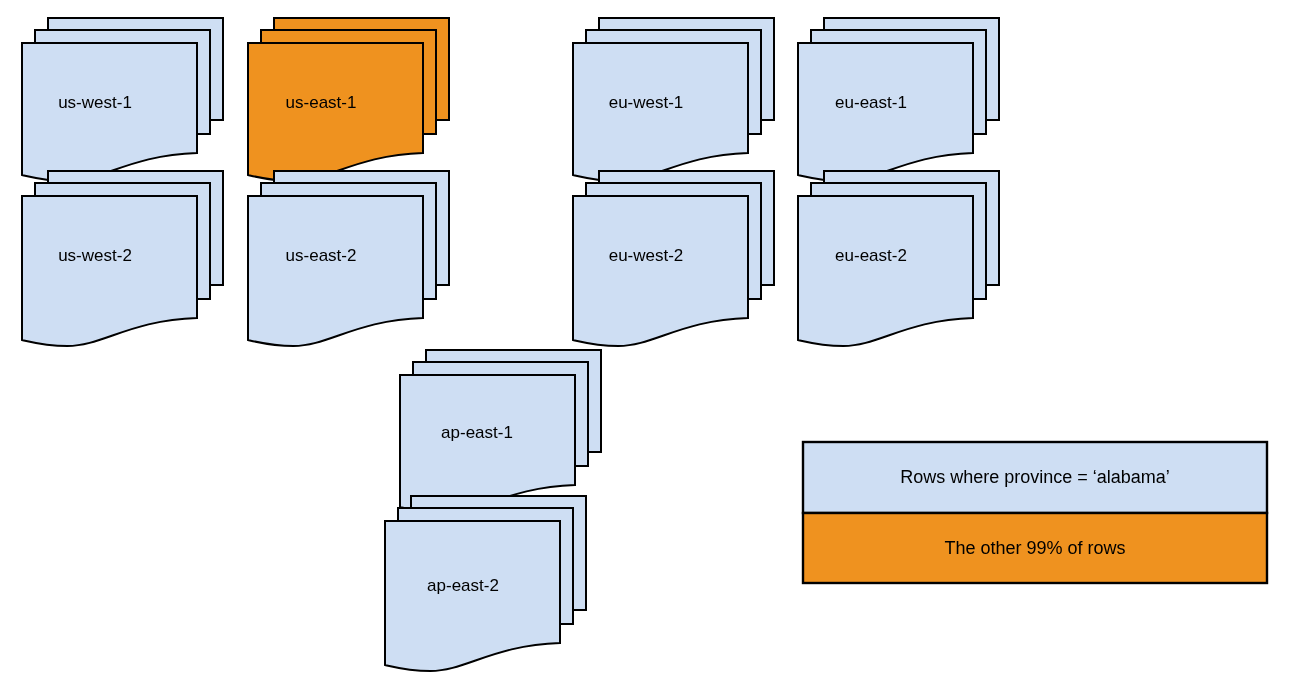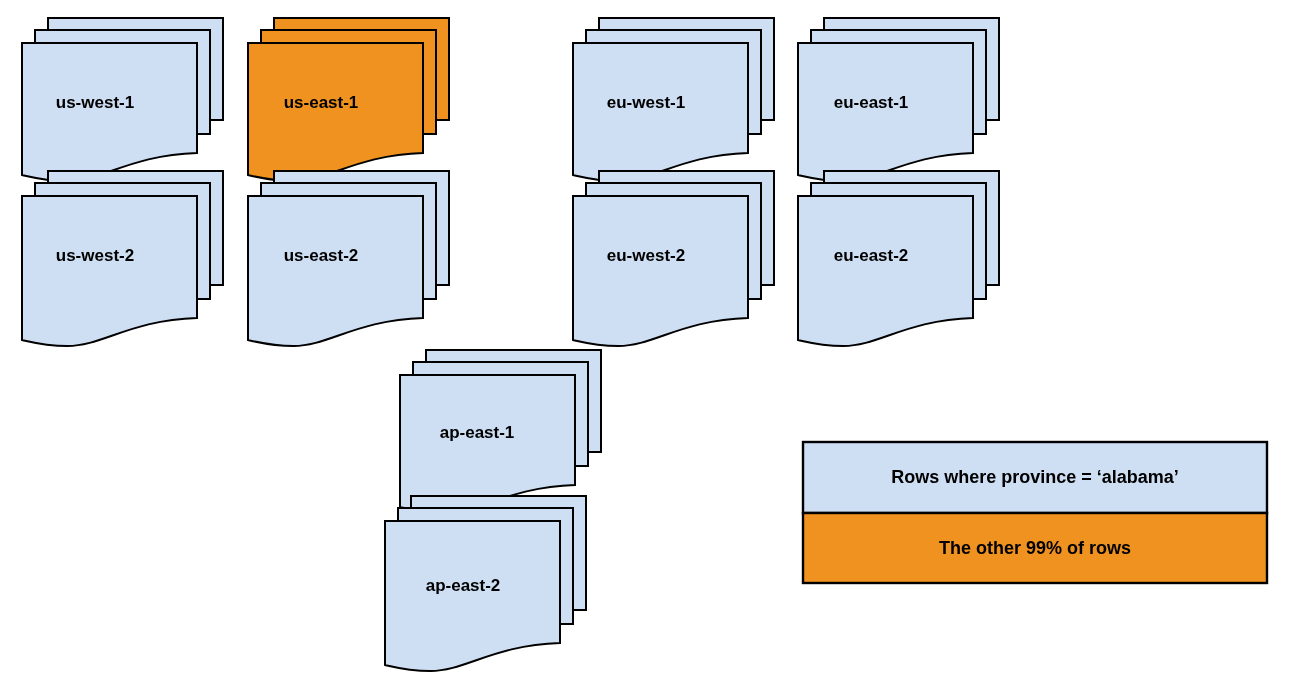--- a/index.html
+++ b/index.html
@@ -10,21 +10,20 @@
   }
   body {
     font-family: "Liberation Sans", sans-serif;
   }
   #canvas {
     position: relative;
     width: 1296px;
     height: 680px;
     background: #ffffff;
     overflow: hidden;
-    font-weight: bold;
   }
   #diagram-svg {
     position: absolute;
     left: 0;
     top: 0;
     width: 1296px;
     height: 680px;
     display: block;
   }
   .doc-label {

